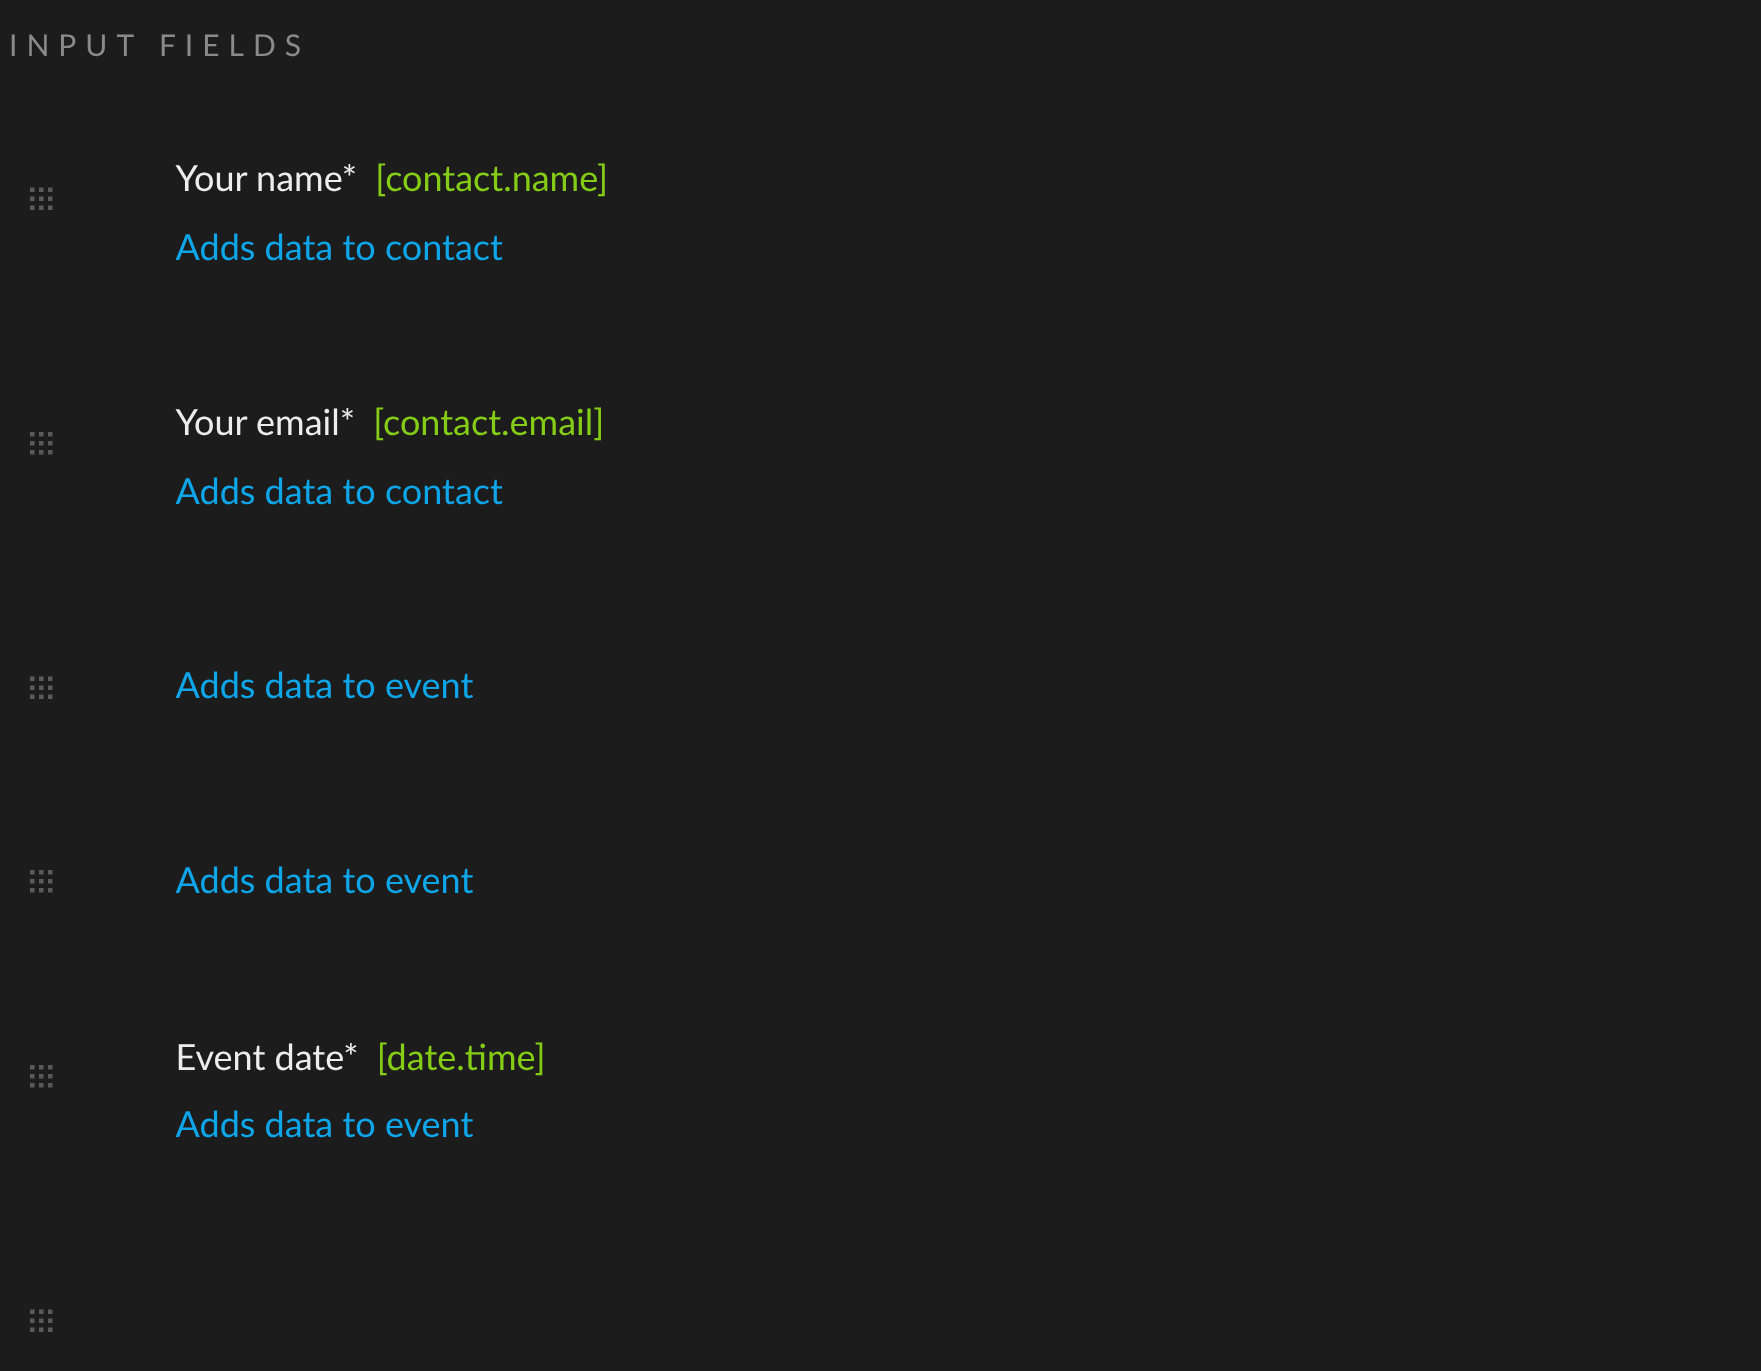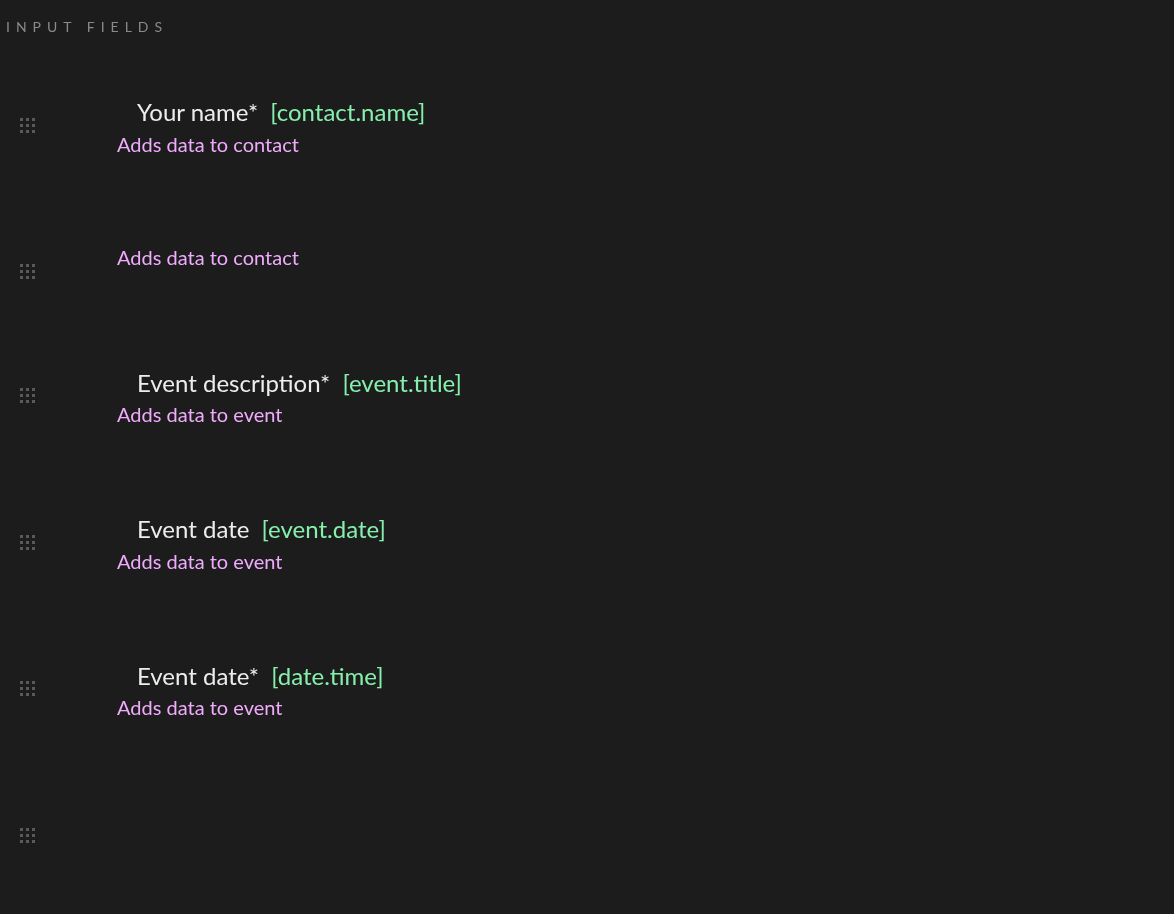--- a/index.html
+++ b/index.html
@@ -8,21 +8,21 @@
       box-sizing: border-box;
     }
     body {
       width: 1174px;
       height: 914px;
       background-color: #1c1c1c;
       font-family: -apple-system, BlinkMacSystemFont, "Segoe UI", "Lato", "Helvetica Neue", Arial, sans-serif;
       overflow: hidden;
     }
     .section-header {
-      font-size: 14px;
+      font-size: 20px;
       font-weight: 400;
       color: #8a8a8a;
       letter-spacing: 6px;
       padding: 18px 0 0 6px;
     }
     .fields-container {
       padding-top: 60px;
     }
     .field-row {
       display: flex;
@@ -52,33 +52,32 @@
       margin-left: 80px;
       flex: 1;
     }
     .field-title-line {
       font-size: 24px;
       line-height: 1.4;
     }
     .field-label {
       color: #ededed;
       font-weight: 400;
-      margin-left: 20px;
     }
     .field-asterisk {
       color: #ededed;
     }
     .field-key {
-      color: #86efac;
+      color: #84cc16;
       margin-left: 6px;
     }
     .field-description {
-      font-size: 20px;
-      color: #f0abfc;
-      margin-top: 1px;
+      font-size: 24px;
+      color: #0ea5e9;
+      margin-top: 12px;
       line-height: 1.4;
     }
   </style>
 </head>
 <body>
 
 <div class="section-header">INPUT FIELDS</div>
 
 <div class="fields-container">
 
@@ -109,62 +108,58 @@
         <span class="dot"></span>
         <span class="dot"></span>
       <span class="dot"></span>
         <span class="dot"></span>
         <span class="dot"></span>
       <span class="dot"></span>
         <span class="dot"></span>
         <span class="dot"></span>
     </div>
     <div class="field-content">
+      <div class="field-title-line">
+        <span class="field-label">Your email</span><span class="field-asterisk">*</span>
+        <span class="field-key">[contact.email]</span>
+      </div>
       <div class="field-description">Adds data to contact</div>
     </div>
   </div>
 
   <div class="field-row">
     <div class="drag-handle">
       <span class="dot"></span>
         <span class="dot"></span>
         <span class="dot"></span>
       <span class="dot"></span>
         <span class="dot"></span>
         <span class="dot"></span>
       <span class="dot"></span>
         <span class="dot"></span>
         <span class="dot"></span>
     </div>
     <div class="field-content">
-      <div class="field-title-line">
-        <span class="field-label">Event description</span><span class="field-asterisk">*</span>
-        <span class="field-key">[event.title]</span>
-      </div>
       <div class="field-description">Adds data to event</div>
     </div>
   </div>
 
   <div class="field-row">
     <div class="drag-handle">
       <span class="dot"></span>
         <span class="dot"></span>
         <span class="dot"></span>
       <span class="dot"></span>
         <span class="dot"></span>
         <span class="dot"></span>
       <span class="dot"></span>
         <span class="dot"></span>
         <span class="dot"></span>
     </div>
     <div class="field-content">
-      <div class="field-title-line">
-        <span class="field-label">Event date</span>
-        <span class="field-key">[event.date]</span>
-      </div>
       <div class="field-description">Adds data to event</div>
     </div>
   </div>
 
   <div class="field-row">
     <div class="drag-handle">
       <span class="dot"></span>
         <span class="dot"></span>
         <span class="dot"></span>
       <span class="dot"></span>

